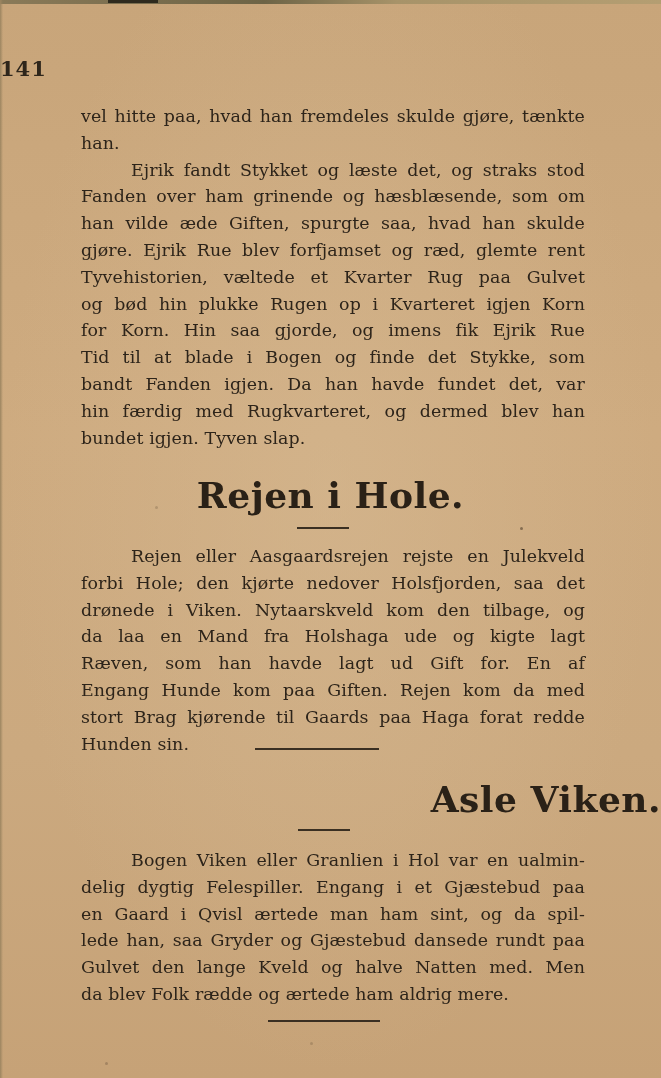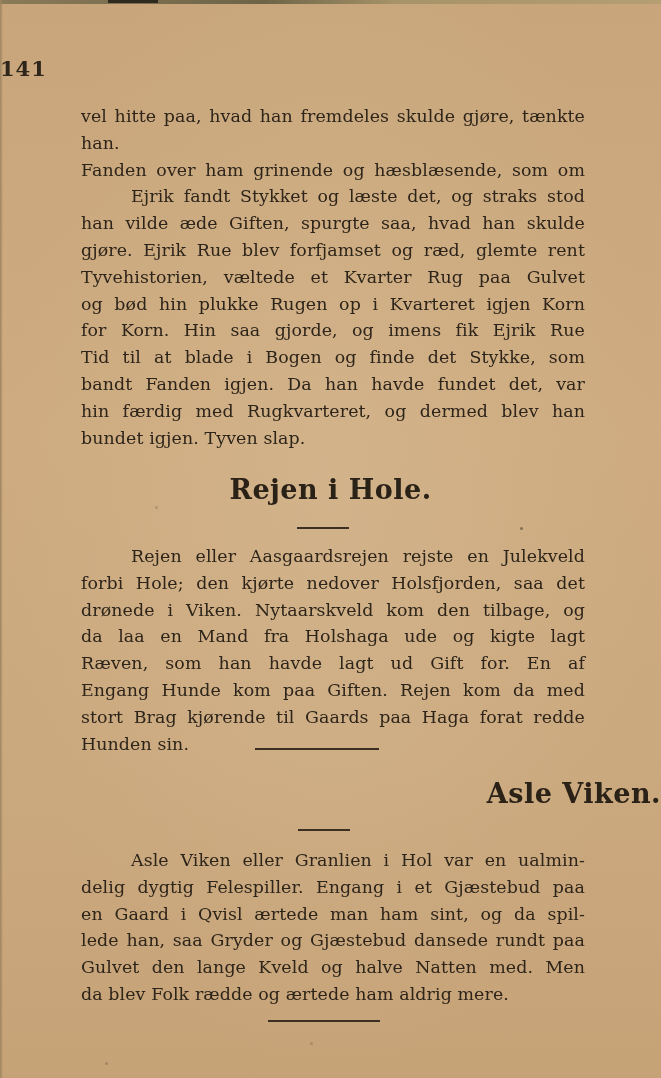--- a/index.html
+++ b/index.html
@@ -76,21 +76,21 @@
     }
     .text-block .line.indent {
       padding-left: 50px;
     }
     .heading {
       position: absolute;
       left: 0; width: 661px;
       text-align: center;
       font-family: "DejaVu Serif", serif;
       font-weight: bold;
-      font-size: 27px;
+      font-size: 36px;
       color: #2a2117;
       letter-spacing: 0.5px;
     }
     .rule {
       position: absolute;
       height: 1.5px;
       background: #3a2f22;
     }
     .speck {
       position: absolute;
@@ -106,22 +106,22 @@
   <div class="top-edge">
       <div class="dark"></div>
     </div>
   <div class="left-edge"></div>
 
   <div class="page-number">141</div>
 
   <div class="text-block" style="top:103px;">
     <span class="line">vel hitte paa, hvad han fremdeles skulde gjøre, tænkte</span>
     <span class="line last">han.</span>
+    <span class="line indent">Ejrik fandt Stykket og læste det, og straks stod</span>
     <span class="line">Fanden over ham grinende og hæsblæsende, som om</span>
-    <span class="line indent">Ejrik fandt Stykket og læste det, og straks stod</span>
     <span class="line">han vilde æde Giften, spurgte saa, hvad han skulde</span>
     <span class="line">gjøre. Ejrik Rue blev forfjamset og ræd, glemte rent</span>
     <span class="line">Tyvehistorien, væltede et Kvarter Rug paa Gulvet</span>
     <span class="line">og bød hin plukke Rugen op i Kvarteret igjen Korn</span>
     <span class="line">for Korn. Hin saa gjorde, og imens fik Ejrik Rue</span>
     <span class="line">Tid til at blade i Bogen og finde det Stykke, som</span>
     <span class="line">bandt Fanden igjen. Da han havde fundet det, var</span>
     <span class="line">hin færdig med Rugkvarteret, og dermed blev han</span>
     <span class="line last">bundet igjen. Tyven slap.</span>
   </div>
@@ -138,21 +138,21 @@
     <span class="line">Engang Hunde kom paa Giften. Rejen kom da med</span>
     <span class="line">stort Brag kjørende til Gaards paa Haga forat redde</span>
     <span class="line last">Hunden sin.</span>
   </div>
   <div class="rule" style="left:255px; top:748px; width:124px;"></div>
 
   <div class="heading" style="top:778px;text-align:right;">Asle Viken.</div>
   <div class="rule" style="left:298px; top:829px; width:52px;"></div>
 
   <div class="text-block" style="top:847px;">
-    <span class="line indent">Asle Viken eller Granlien i Hol var en ualmin-</span>
+    <span class="line indent">Bogen Viken eller Granlien i Hol var en ualmin-</span>
     <span class="line">delig dygtig Felespiller. Engang i et Gjæstebud paa</span>
     <span class="line">en Gaard i Qvisl ærtede man ham sint, og da spil-</span>
     <span class="line">lede han, saa Gryder og Gjæstebud dansede rundt paa</span>
     <span class="line">Gulvet den lange Kveld og halve Natten med. Men</span>
     <span class="line last">da blev Folk rædde og ærtede ham aldrig mere.</span>
   </div>
   <div class="rule" style="left:268px; top:1020px; width:112px;"></div>
 
   <div class="speck" style="left:520px; top:527px;"></div>
   <div class="speck" style="left:155px; top:506px; opacity:0.4;"></div>

